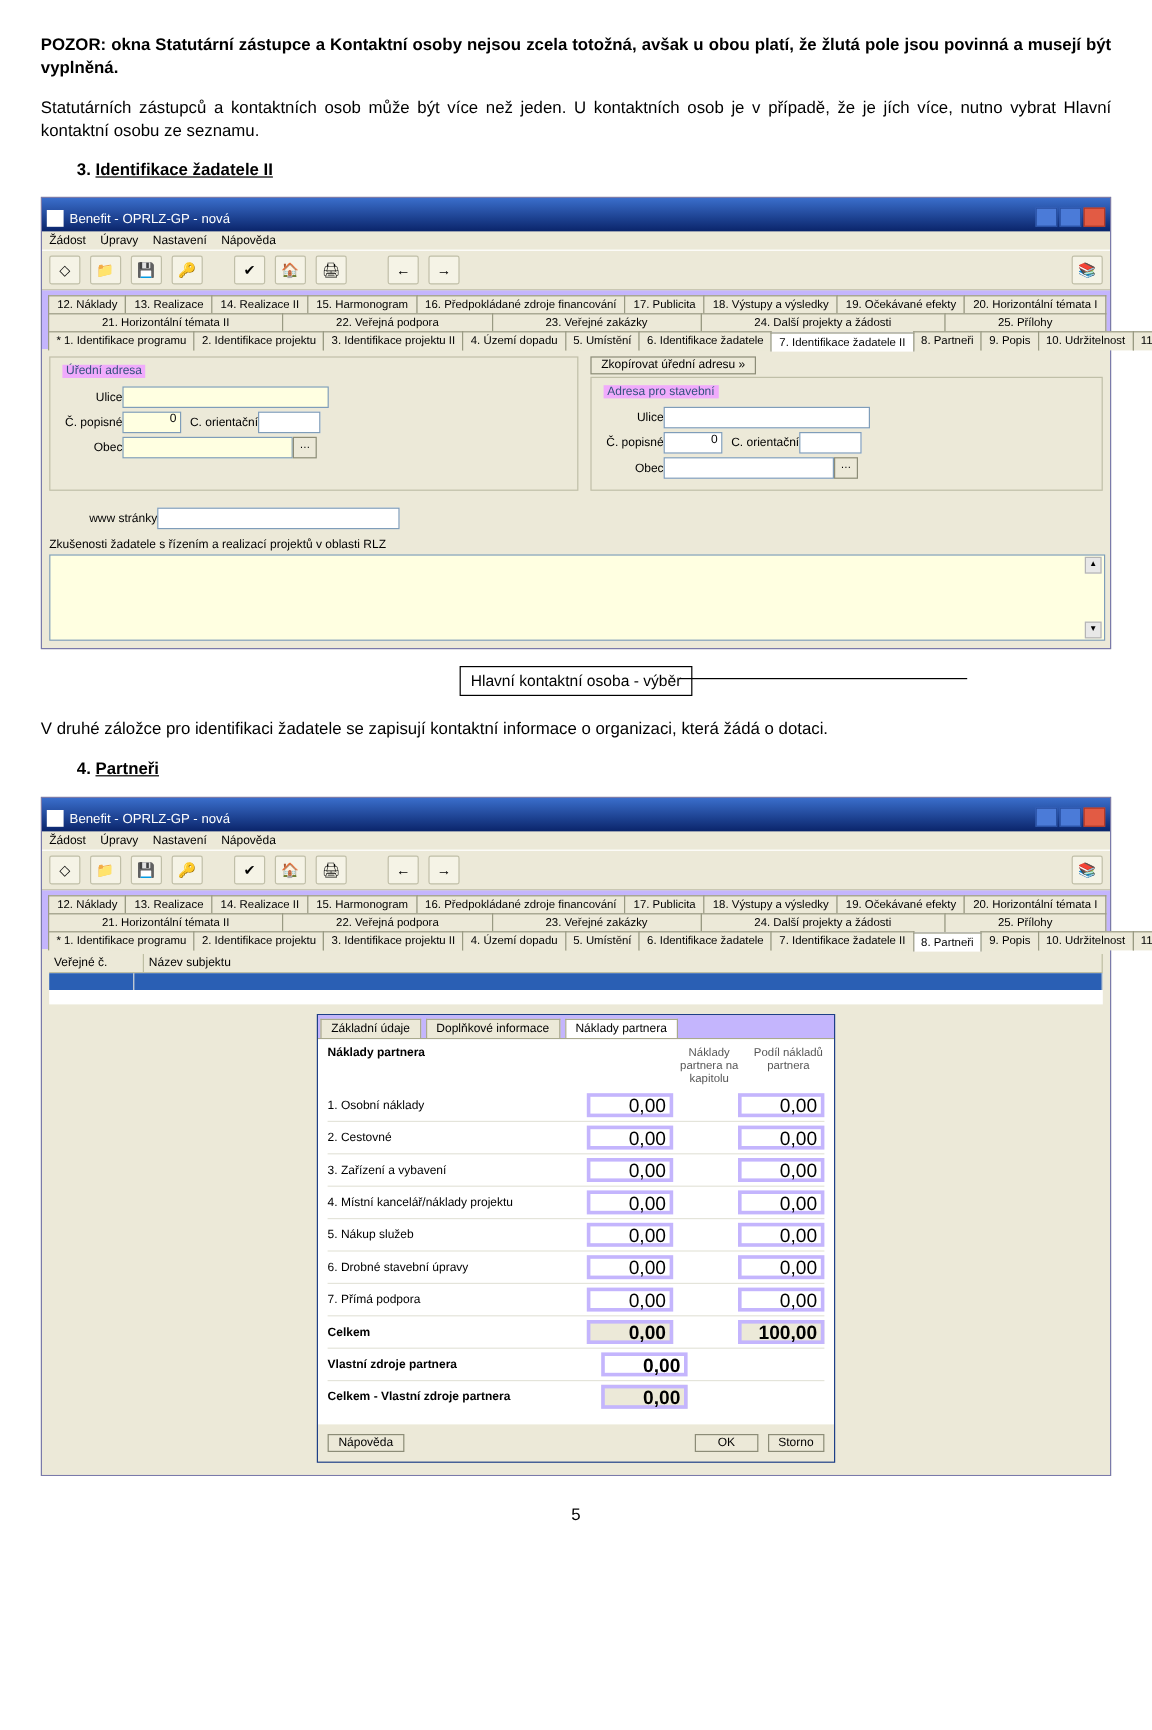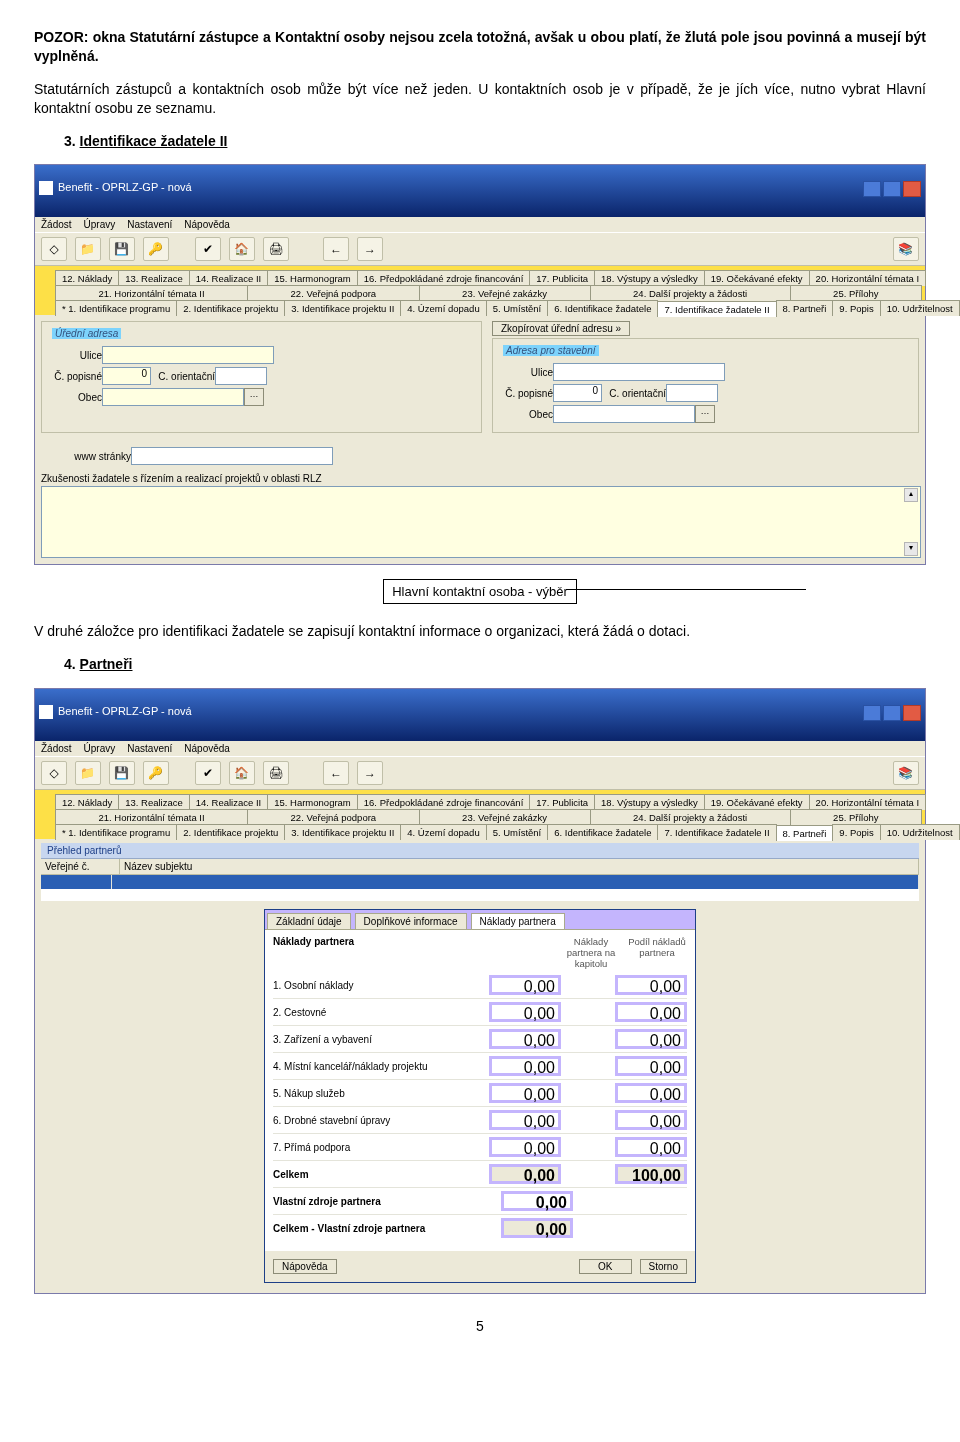--- a/index.html
+++ b/index.html
@@ -6,36 +6,36 @@
 .bold { font-weight:bold; }
 .justify { text-align:justify; }
 .underline { text-decoration:underline; }
 .para { margin: 0 0 14px 0; line-height:1.35; }
 .indent { margin-left:30px; }
 .callout { border:1px solid #000; padding:4px 8px; display:inline-block; background:#fff; font-size:13px; }
 .callout-wrap { position:relative; margin:8px 0 18px 0; text-align:center; }
 .callout-line { position:absolute; border-top:1px solid #000; width:240px; right:120px; top:10px; }
 
 .shot { border:1px solid #7a7aaa; background:#ece9d8; margin:6px 0 14px 0; font-size:10px; color:#000; }
-.titlebar { height:20px; background:linear-gradient(#3a6ecb,#0a246a); color:#fff; display:flex; align-items:flex-start; padding:16px 4px; font-size:11px; }
+.titlebar { height:20px; background:linear-gradient(#3a6ecb,#0a246a); color:#fff; display:flex; align-items:flex-end; padding:4px 4px; font-size:11px; }
 .titlebar .ticon { width:14px; height:14px; background:#fff; margin-right:5px; }
 .titlebar .tbuttons { margin-left:auto; display:flex; gap:2px; }
 .titlebar .tbtn { width:16px; height:14px; background:#4b7bd8; border:1px solid #2951a3; }
 .titlebar .tbtn.close { background:#e25b44; border-color:#b23a28; }
 .menubar { background:#ece9d8; padding:2px 6px; display:flex; gap:12px; font-size:10px; }
 .toolbar { background:#ece9d8; padding:4px 6px; display:flex; gap:8px; align-items:center; border-top:1px solid #fff; border-bottom:1px solid #c0bfa8; }
 .toolicon { width:24px; height:22px; background:#f5f3e6; border:1px solid #c0bfa8; border-radius:2px; display:flex; align-items:center; justify-content:center; font-size:12px; }
-.tabs { display:flex; flex-wrap:wrap; background:#fde047; padding:4px 4px 0 20px; font-size:9.5px; gap:0;flex-direction:column; }
+.tabs { display:flex; flex-wrap:wrap; background:#c4b5fd; padding:4px 4px 0 5px; font-size:9.5px; gap:0;flex-direction:column; }
 .tab { border:1px solid #999a83; border-bottom:none; background:#ece9d8; padding:2px 6px; margin-right:-1px; white-space:nowrap; }
 .tab.active { background:#fff; font-weight:normal; position:relative; top:1px; }
 .tabrow { display:flex; width:100%; margin-bottom:-1px; }
 .tabrow .tab { flex:1 1 auto; text-align:center; }
 .form-area { background:#ece9d8; padding:6px; }
 .fieldset { border:1px solid #c0bfa8; padding:6px; background:#ece9d8; }
-.fieldset .legend { font-size:10px; color:#33527e; margin:-12px 0 4px 4px; background:#7dd3fc; display:inline-block; padding:0 3px;font-style:italic; }
+.fieldset .legend { font-size:10px; color:#33527e; margin:-12px 0 4px 4px; background:#f0abfc; display:inline-block; padding:0 3px; }
 .row { display:flex; align-items:center; gap:0; margin:3px 0; font-size:10px; }
 .row label { min-width:54px; text-align:right; }
 .inp { border:1px solid #7f9db9; background:#ffffe1; height:16px; }
 .inp.white { background:#fff; }
 .multiline { border:1px solid #7f9db9; background:#ffffe1; height:70px; width:100%; position:relative; }
 .scroll-tri { position:absolute; right:2px; width:12px; height:12px; background:#e8e8e8; border:1px solid #b5b5b5; font-size:8px; text-align:center; line-height:10px; }
 .flexcols { display:flex; gap:10px; }
 .btn { border:1px solid #8c8c77; background:#ece9d8; padding:1px 8px; font-size:10px; }
 .smbtn { border:1px solid #8c8c77; background:#ece9d8; width:18px; height:16px; text-align:center; font-size:9px; }
 .pagefoot { text-align:center; margin-top:24px; font-size:14px; }
@@ -260,21 +260,20 @@
      <span class="tab">5. Umístění</span>
      <span class="tab">6. Identifikace žadatele</span>
      <span class="tab">7. Identifikace žadatele II</span>
      <span class="tab active">8. Partneři</span>
      <span class="tab">9. Popis</span>
      <span class="tab">10. Udržitelnost</span>
      <span class="tab">11. Rizika</span>
    </div>
  </div>
  <div class="form-area" style="padding:4px 6px 0 6px">
-   <div class="panel-header">Přehled partnerů</div>
    <div class="grid-head">
      <div class="ghc" style="width:70px">Veřejné č.</div>
      <div class="ghc" style="flex:1">Název subjektu</div>
    </div>
    <div class="grid-body">
      <div class="gbc" style="width:70px"></div>
      <div class="gbc" style="flex:1"></div>
    </div>
 
    <div class="dialog">

